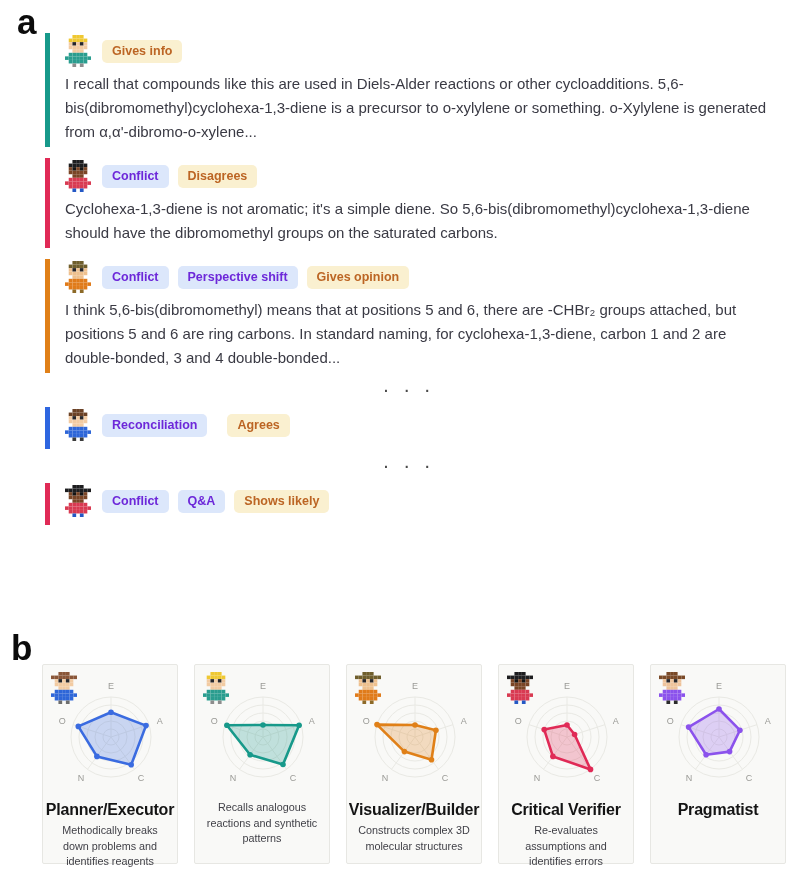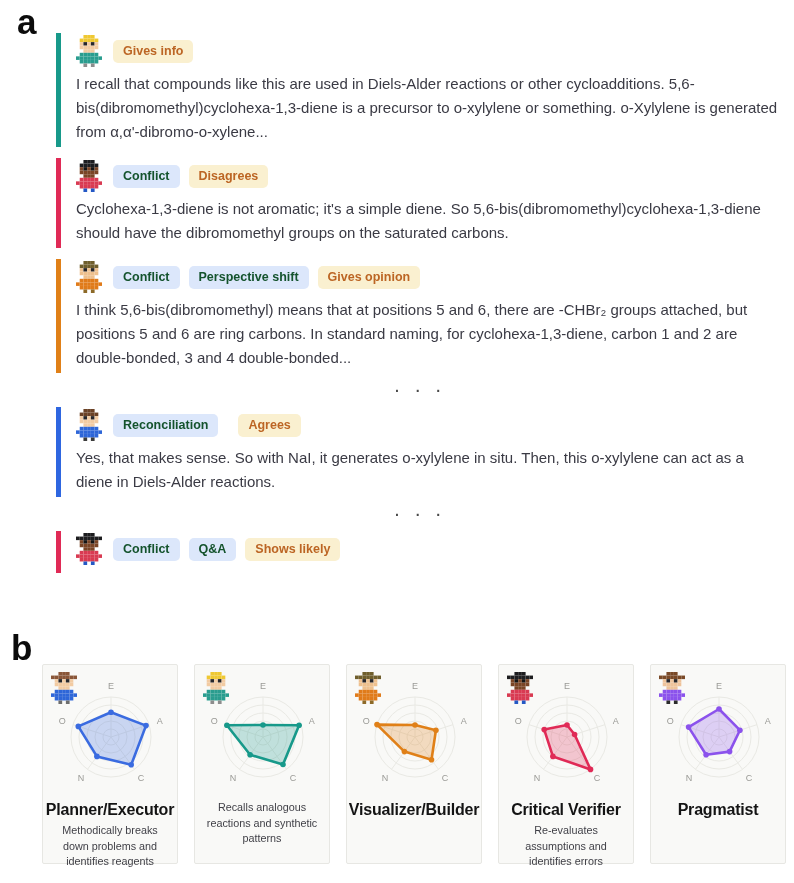--- a/index.html
+++ b/index.html
@@ -3,26 +3,26 @@
 <meta charset="utf-8">
 <style>
   html,body{margin:0;padding:0;background:#ffffff;}
   #page{position:relative;width:794px;height:883px;background:#ffffff;overflow:hidden;
         font-family:"Liberation Sans",sans-serif;color:#3a3a44;}
   .panel-label{position:absolute;font-size:35px;font-weight:800;color:#0b0b0b;line-height:1;}
   #label-a{left:17px;top:4px;}
   #label-b{left:11px;top:630px;}
 
   
-  .messages{position:absolute;left:45px;top:33px;width:730px;margin-left:11px;}
+  .messages{position:absolute;left:45px;top:33px;width:730px;}
   .msg{border-left:5px solid #ccc;padding:1px 0 3px 15px;margin-bottom:11px;}
   .msg-head{display:flex;align-items:center;gap:11px;height:34px;margin-bottom:4px;}
   .msg-text{margin:0;font-size:15px;line-height:24px;color:#3a3a44;width:706px;}
   .tag{display:inline-block;font-size:12.5px;font-weight:bold;padding:4px 10px;border-radius:5px;line-height:1.2;}
-  .tag.blue{background:#dce7fb;color:#14532d;}
+  .tag.blue{background:#dce7fb;color:#6d28d9;}
   .tag.yellow{background:#faf0d0;color:#bc6524;}
   .sep{width:730px;text-align:center;color:#4a4a4a;font-size:14px;font-weight:bold;
        letter-spacing:6px;height:15px;line-height:15px;margin:0 0 8px 0;}
   .avatar{display:inline-block;line-height:0;}
 
   
   .cards{position:absolute;left:42px;top:664px;display:flex;gap:16px;}
   .card{position:relative;width:136px;height:200px;background:#f9f9f7;border:1px solid #e7e7e3;
         border-radius:2px;box-sizing:border-box;padding-top:5px;}
   .card .avatar{position:absolute;left:8px;top:7px;}
@@ -240,21 +240,20 @@
               <rect x="14.88" y="24.92" width="3.72" height="3.56" fill="#2e66d8"></rect>
               <rect x="18.60" y="24.92" width="3.72" height="3.56" fill="#2e66d8"></rect>
               <rect x="7.44" y="28.48" width="3.72" height="3.56" fill="#3c3c3c"></rect>
               <rect x="14.88" y="28.48" width="3.72" height="3.56" fill="#3c3c3c"></rect>
             </svg></span>
         <span style="display:flex;gap:20px;">
             <span class="tag blue">Reconciliation</span>
             <span class="tag yellow">Agrees</span>
           </span>
       </div>
-      <p class="msg-text">Yes, that makes sense. So with NaI, it generates o-xylylene in situ. Then, this o-xylylene can act as a diene in Diels-Alder reactions.</p>
     </div>
 
     <div class="sep">· · ·</div>
 
     <div class="msg" style="border-left-color: rgb(224, 42, 86);">
       <div class="msg-head">
         <span class="avatar"><svg width="26" height="32" xmlns="http://www.w3.org/2000/svg">
               <rect x="7.44" y="0.00" width="3.72" height="3.56" fill="#1d1d1f"></rect>
               <rect x="11.16" y="0.00" width="3.72" height="3.56" fill="#1d1d1f"></rect>
               <rect x="14.88" y="0.00" width="3.72" height="3.56" fill="#1d1d1f"></rect>
@@ -515,20 +514,21 @@
           <text x="37.905395082625375" y="111.42167011199732" text-anchor="middle" font-size="9" fill="#9a9a96" font-family="Liberation Sans,sans-serif">N</text>
           <text x="19.305906365688138" y="54.17832988800268" text-anchor="middle" font-size="9" fill="#9a9a96" font-family="Liberation Sans,sans-serif">O</text>
           <polygon points="68.0,55.0 88.9,60.2 84.5,89.7 57.4,81.6 30.0,54.6" fill="#e0801840" stroke="#e08018" stroke-width="2.6" stroke-linejoin="round"></polygon>
           <circle cx="68.0" cy="55.0" r="2.8" fill="#e08018"></circle>
           <circle cx="88.9" cy="60.2" r="2.8" fill="#e08018"></circle>
           <circle cx="84.5" cy="89.7" r="2.8" fill="#e08018"></circle>
           <circle cx="57.4" cy="81.6" r="2.8" fill="#e08018"></circle>
           <circle cx="30.0" cy="54.6" r="2.8" fill="#e08018"></circle>
         </svg>
       <div class="card-title">Visualizer/Builder</div>
+      <p class="card-desc">Constructs complex 3D molecular structures</p>
     </div>
 
     <div class="card">
       <span class="avatar"><svg width="26" height="32" xmlns="http://www.w3.org/2000/svg">
             <rect x="7.44" y="0.00" width="3.72" height="3.56" fill="#1d1d1f"></rect>
             <rect x="11.16" y="0.00" width="3.72" height="3.56" fill="#1d1d1f"></rect>
             <rect x="14.88" y="0.00" width="3.72" height="3.56" fill="#1d1d1f"></rect>
             <rect x="0.00" y="3.56" width="3.72" height="3.56" fill="#1d1d1f"></rect>
             <rect x="3.72" y="3.56" width="3.72" height="3.56" fill="#1d1d1f"></rect>
             <rect x="7.44" y="3.56" width="3.72" height="3.56" fill="#1d1d1f"></rect>

